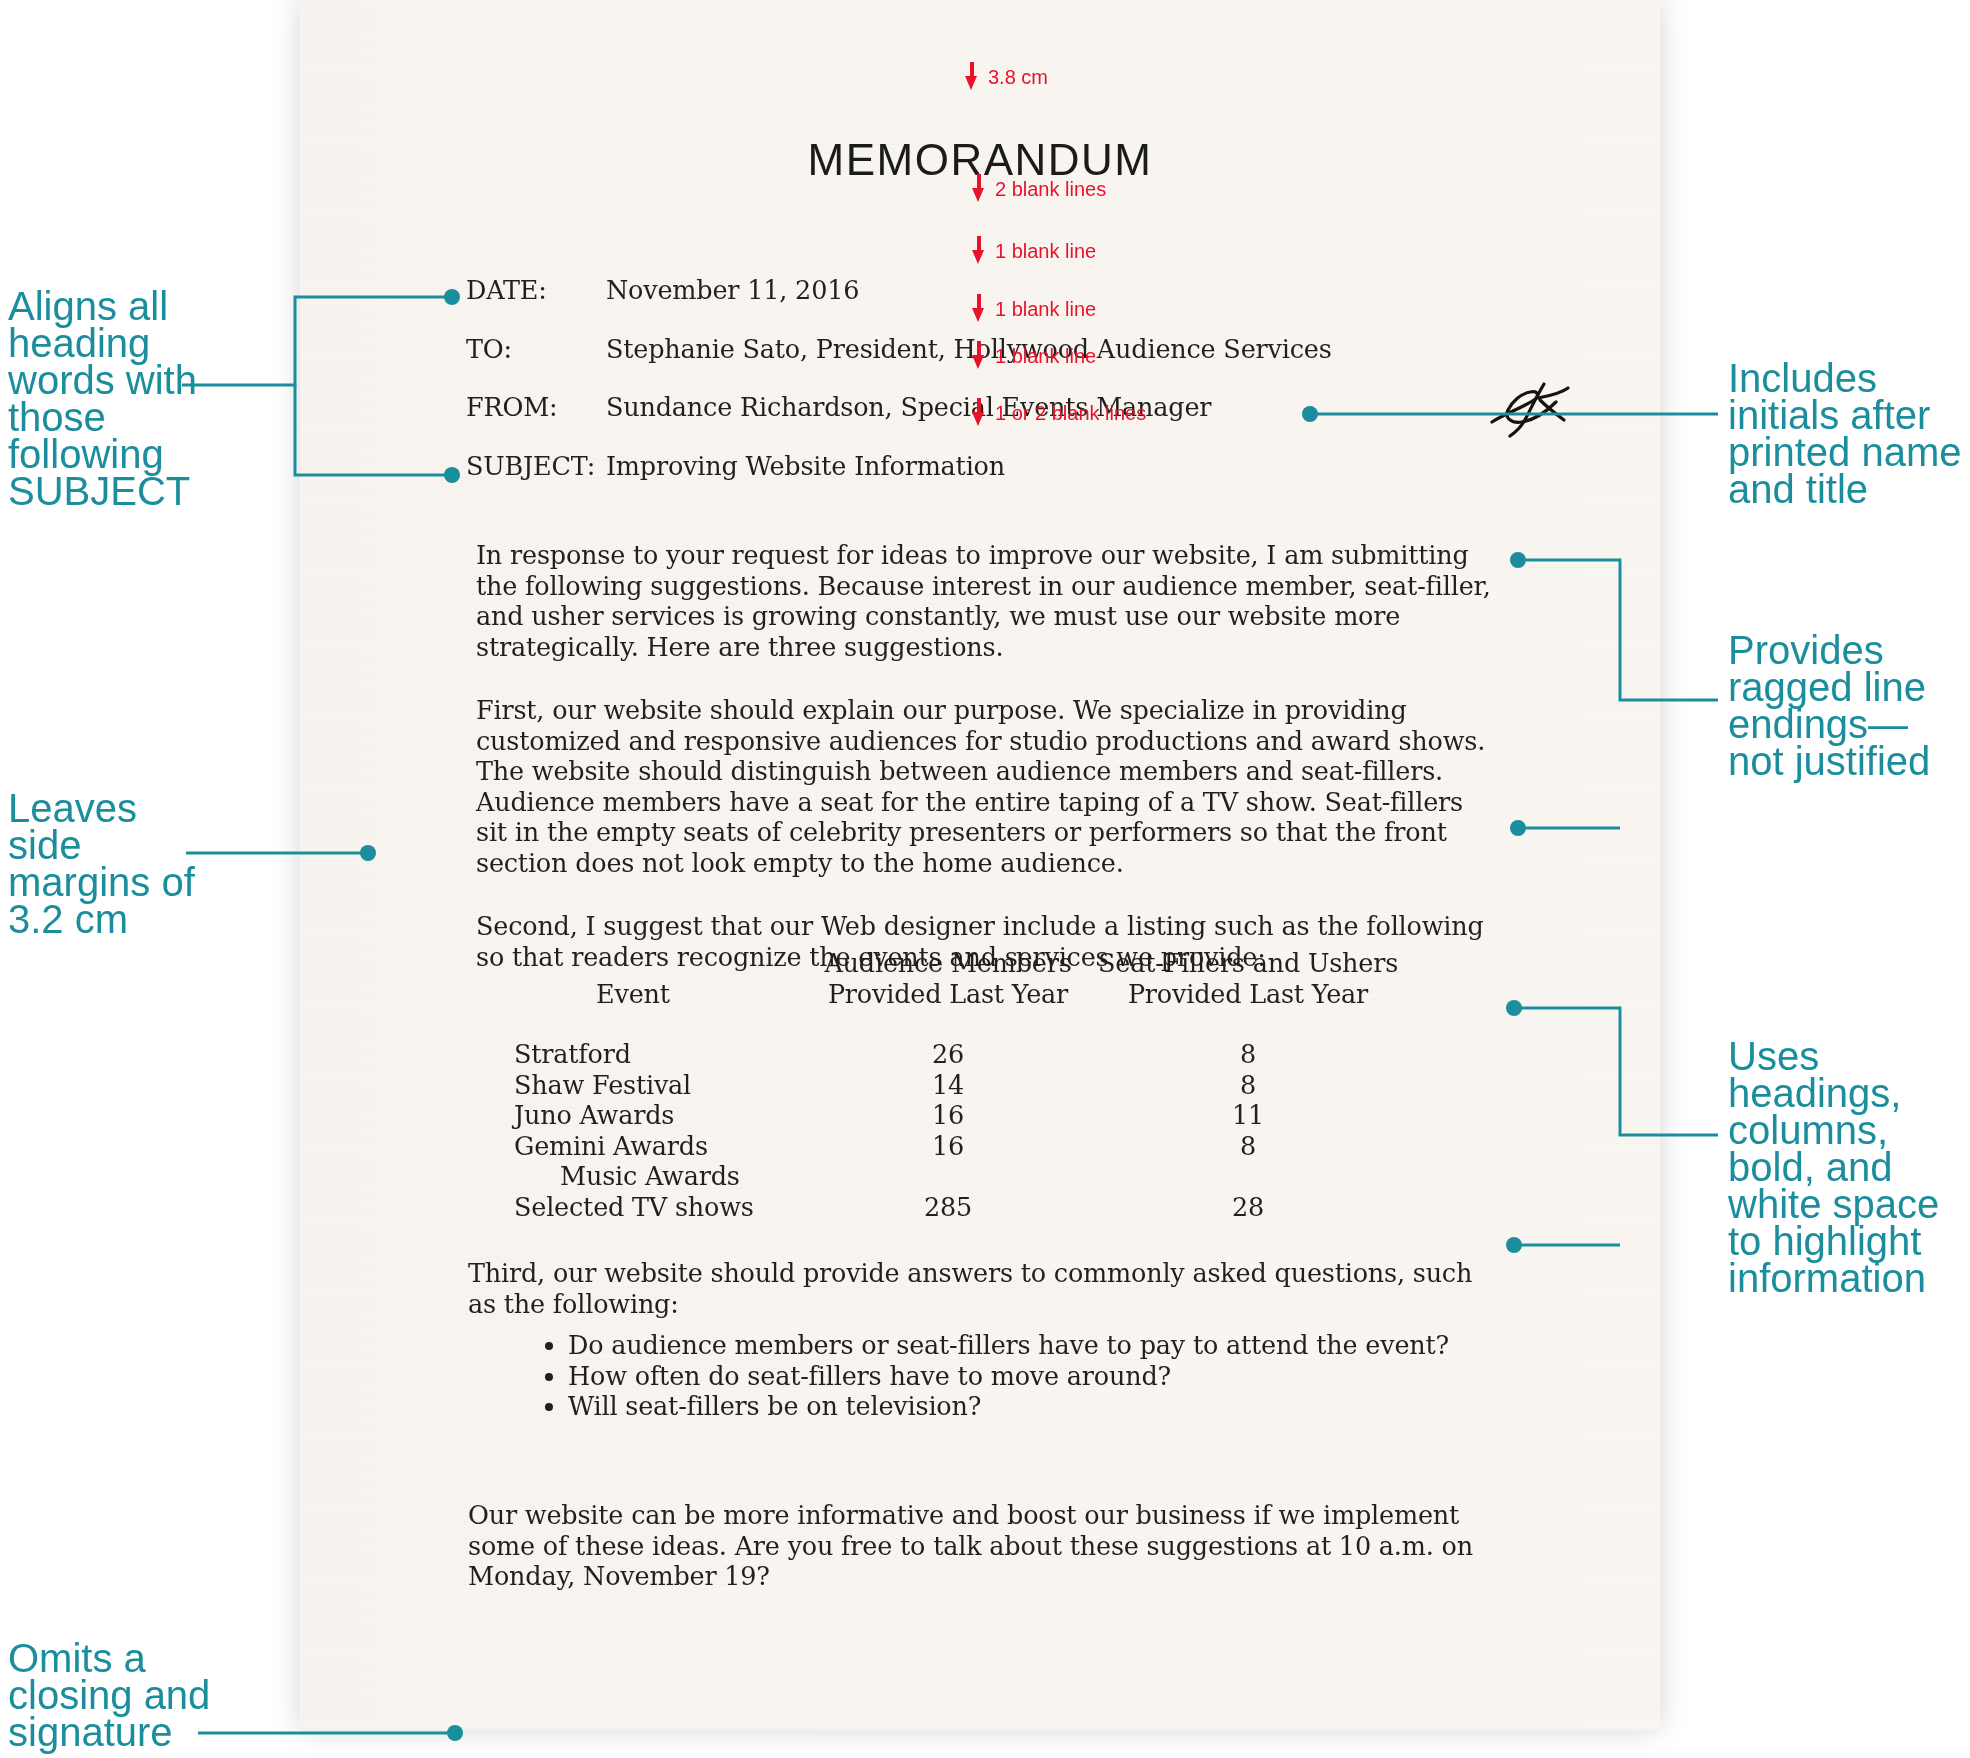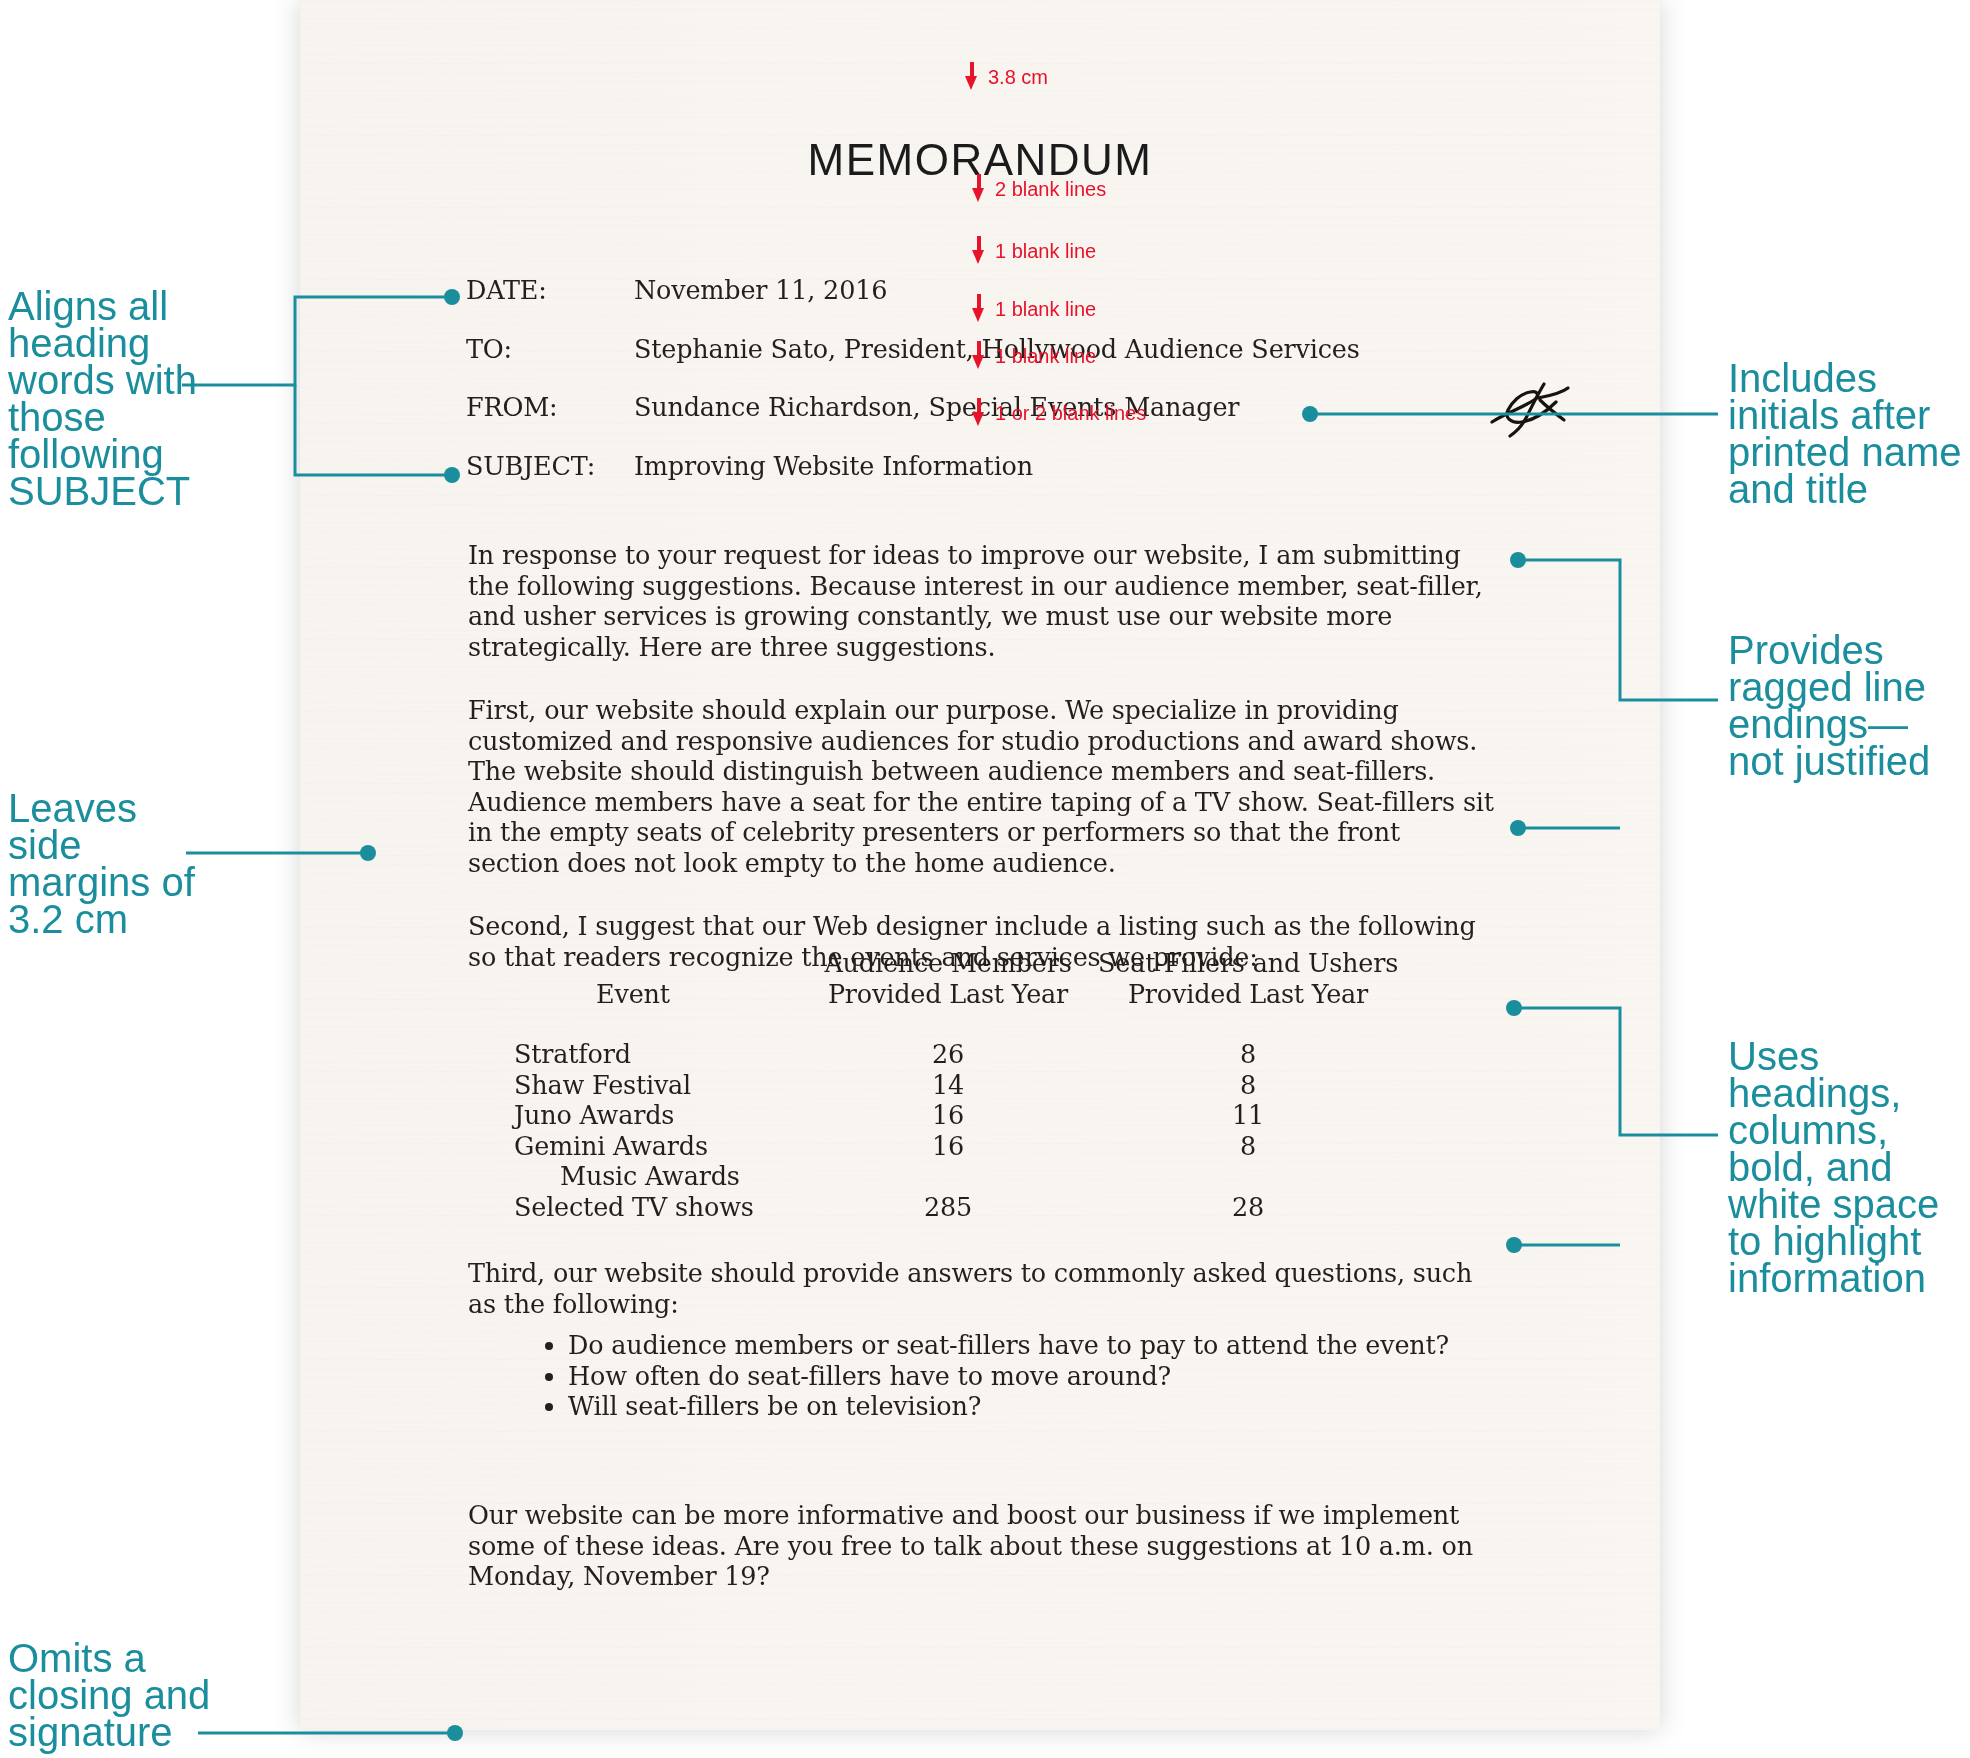--- a/index.html
+++ b/index.html
@@ -39,28 +39,28 @@
     font-family:"Liberation Sans",sans-serif;
     font-size:44px;
     font-weight:400;
     letter-spacing:1.5px;
     color:#1b1b1b;
   }
   
   #heading-block{
     position:absolute;left:166px;top:275px;width:1130px;
   }
-  .head-row{display:flex;align-items:baseline;margin-bottom:28px;gap:28px;}
+  .head-row{display:flex;align-items:baseline;margin-bottom:28px;}
   .head-label{width:140px;flex:0 0 140px;}
   .head-value{flex:1;position:relative;}
   
   #body-block{
     position:absolute;left:168px;top:540px;width:1030px;
   }
-  #body-block p{margin:0 0 33px 0;}
+  #body-block p{margin:0 0 33px 8px;}
   
   #memo-table{
     position:absolute;left:168px;top:948px;width:1030px;
   }
   .tbl-head{display:flex;align-items:flex-end;}
   .tbl-head .c1{width:330px;flex:0 0 330px;text-align:center;}
   .tbl-head .c2{width:300px;flex:0 0 300px;text-align:center;}
   .tbl-head .c3{width:300px;flex:0 0 300px;text-align:center;}
   .tbl-head .c2 div, .tbl-head .c3 div{white-space:nowrap;}
   .tbl-row{display:flex;}

